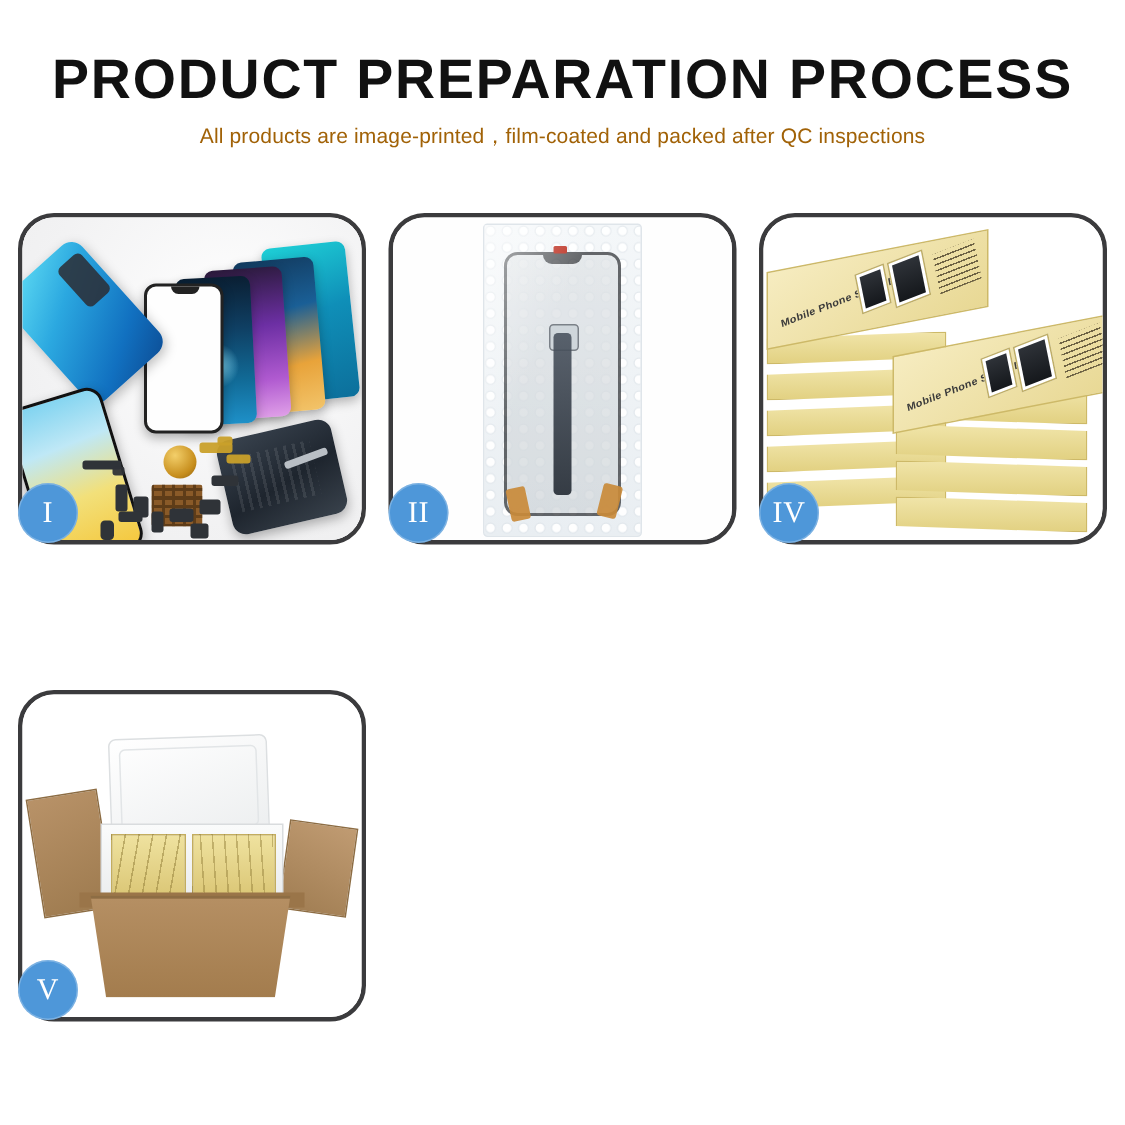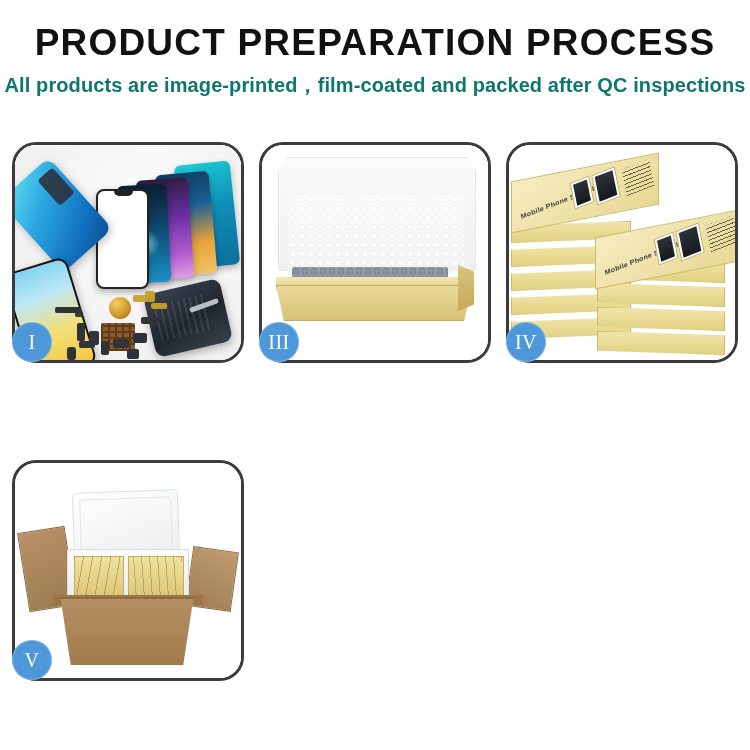--- a/index.html
+++ b/index.html
@@ -4,28 +4,28 @@
 <style>
   html,body{margin:0;padding:0;}
   body{
     width:750px;height:750px;background:#ffffff;
     font-family:"Liberation Sans","DejaVu Sans",sans-serif;
     overflow:hidden;
   }
   .page{position:relative;width:750px;height:750px;background:#fff;}
 
   
-  .header{padding-top:24px;text-align:center;}
+  .header{padding-top:34px;text-align:center;}
   .title{
     font-size:37px;font-weight:700;letter-spacing:1.2px;
     color:#111;line-height:1.05;white-space:nowrap;
     font-family:"Liberation Sans","DejaVu Sans",sans-serif;
   }
   .subtitle{
-    margin-top:9px;font-size:20px;color:#0f766e;font-weight:700;
+    margin-top:9px;font-size:14px;color:#a16207;font-weight:400;
     letter-spacing:.1px;white-space:nowrap;
   }
 
   
   .grid{
     position:absolute;left:12px;top:142px;
     width:726px;
     display:grid;
     grid-template-columns:repeat(3,232px);
     grid-template-rows:repeat(2,221px);
@@ -277,32 +277,35 @@
         <div class="flex" style="left:118px;top:150px;width:22px;height:7px;"></div>
         <div class="flex" style="left:136px;top:158px;width:16px;height:6px;"></div>
         <div class="flex" style="left:130px;top:146px;width:10px;height:6px;"></div>
         <div class="flex" style="left:60px;top:166px;width:8px;height:6px;background:#2f3338;"></div>
 
         <div class="chip" style="right:22px;top:158px;width:30px;height:5px;background:#b9bfc5;transform:rotate(-20deg);"></div>
       </div>
       <div class="badge">I</div>
     </div>
 
-
     <div class="panel">
-      <div class="panel-inner p3">
-        <div class="b3lid"></div>
-        <div class="b3foam"></div>
-        <div class="b3bub"></div>
-        <div class="b3rim"></div>
-        <div class="b3front"></div>
-        <div class="b3side"></div>
+      <div class="panel-inner p2">
+        <div class="bag">
+          <div class="scr"></div>
+          <div class="cconn"></div>
+          <div class="cable"></div>
+          <div class="redmark"></div>
+          <div class="tape" style="left:16px;bottom:10px;transform:rotate(-12deg);"></div>
+          <div class="tape" style="right:14px;bottom:12px;transform:rotate(14deg);"></div>
+          <div class="bagsheen"></div>
+        </div>
       </div>
-      <div class="badge">III</div>
+      <div class="badge">II</div>
     </div>
+
 
     <div class="panel">
       <div class="panel-inner p4">
         <div class="stack">
           <div class="bx bxL" style="top:172px;"></div>
           <div class="bx bxL" style="top:148px;"></div>
           <div class="bx bxL" style="top:124px;"></div>
           <div class="bx bxL" style="top:100px;"></div>
           <div class="bx bxL" style="top:76px;"></div>
 

